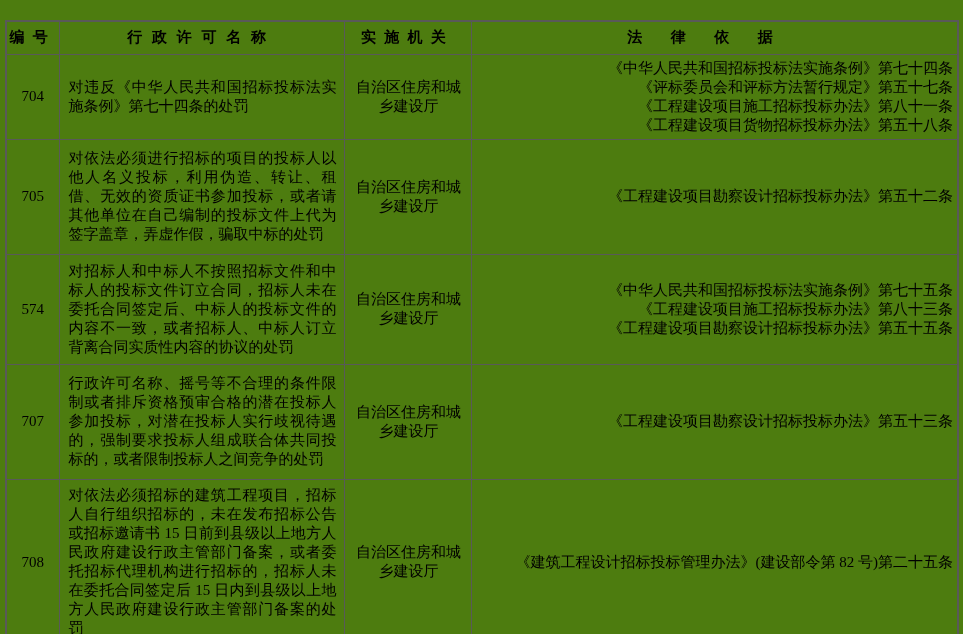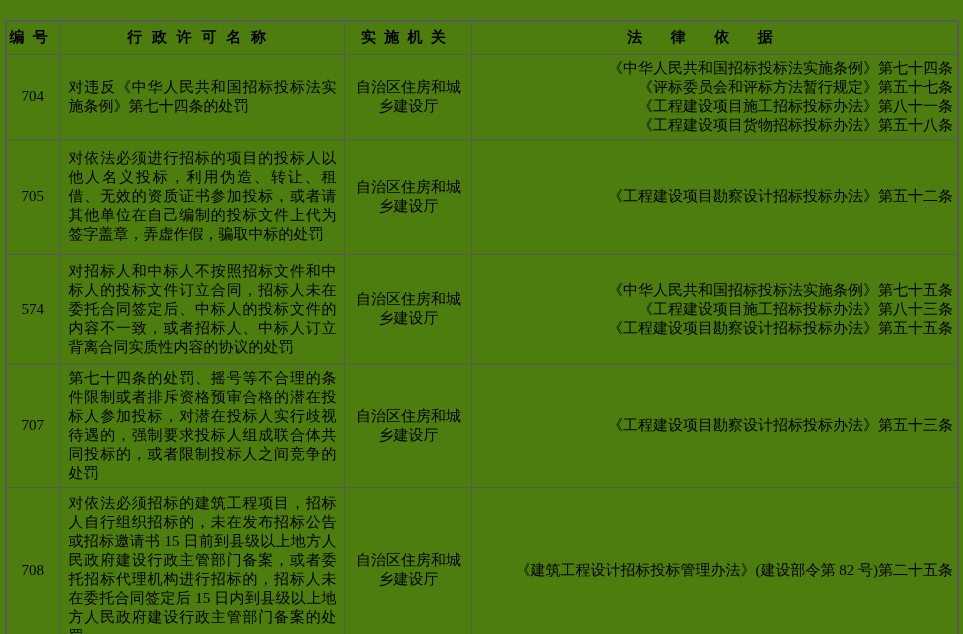--- a/index.html
+++ b/index.html
@@ -110,21 +110,21 @@
       <tr class="r-706">
         <td class="id-cell">574</td>
         <td class="name-cell">对招标人和中标人不按照招标文件和中标人的投标文件订立合同，招标人未在委托合同签定后、中标人的投标文件的内容不一致，或者招标人、中标人订立背离合同实质性内容的协议的处罚</td>
         <td class="agency-cell">自治区住房和城乡建设厅</td>
         <td class="legal-cell">《中华人民共和国招标投标法实施条例》第七十五条
 《工程建设项目施工招标投标办法》第八十三条
 《工程建设项目勘察设计招标投标办法》第五十五条</td>
       </tr>
       <tr class="r-707">
         <td class="id-cell">707</td>
-        <td class="name-cell">第七十四条的处罚、摇号等不合理的条件限制或者排斥资格预审合格的潜在投标人参加投标，对潜在投标人实行歧视待遇的，强制要求投标人组成联合体共同投标的，或者限制投标人之间竞争的处罚</td>
+        <td class="name-cell">行政许可名称、摇号等不合理的条件限制或者排斥资格预审合格的潜在投标人参加投标，对潜在投标人实行歧视待遇的，强制要求投标人组成联合体共同投标的，或者限制投标人之间竞争的处罚</td>
         <td class="agency-cell">自治区住房和城乡建设厅</td>
         <td class="legal-cell">《工程建设项目勘察设计招标投标办法》第五十三条</td>
       </tr>
       <tr class="r-708">
         <td class="id-cell">708</td>
         <td class="name-cell">对依法必须招标的建筑工程项目，招标人自行组织招标的，未在发布招标公告或招标邀请书 15 日前到县级以上地方人民政府建设行政主管部门备案，或者委托招标代理机构进行招标的，招标人未在委托合同签定后 15 日内到县级以上地方人民政府建设行政主管部门备案的处罚</td>
         <td class="agency-cell">自治区住房和城乡建设厅</td>
         <td class="legal-cell">《建筑工程设计招标投标管理办法》(建设部令第 82 号)第二十五条</td>
       </tr>
     </tbody>

